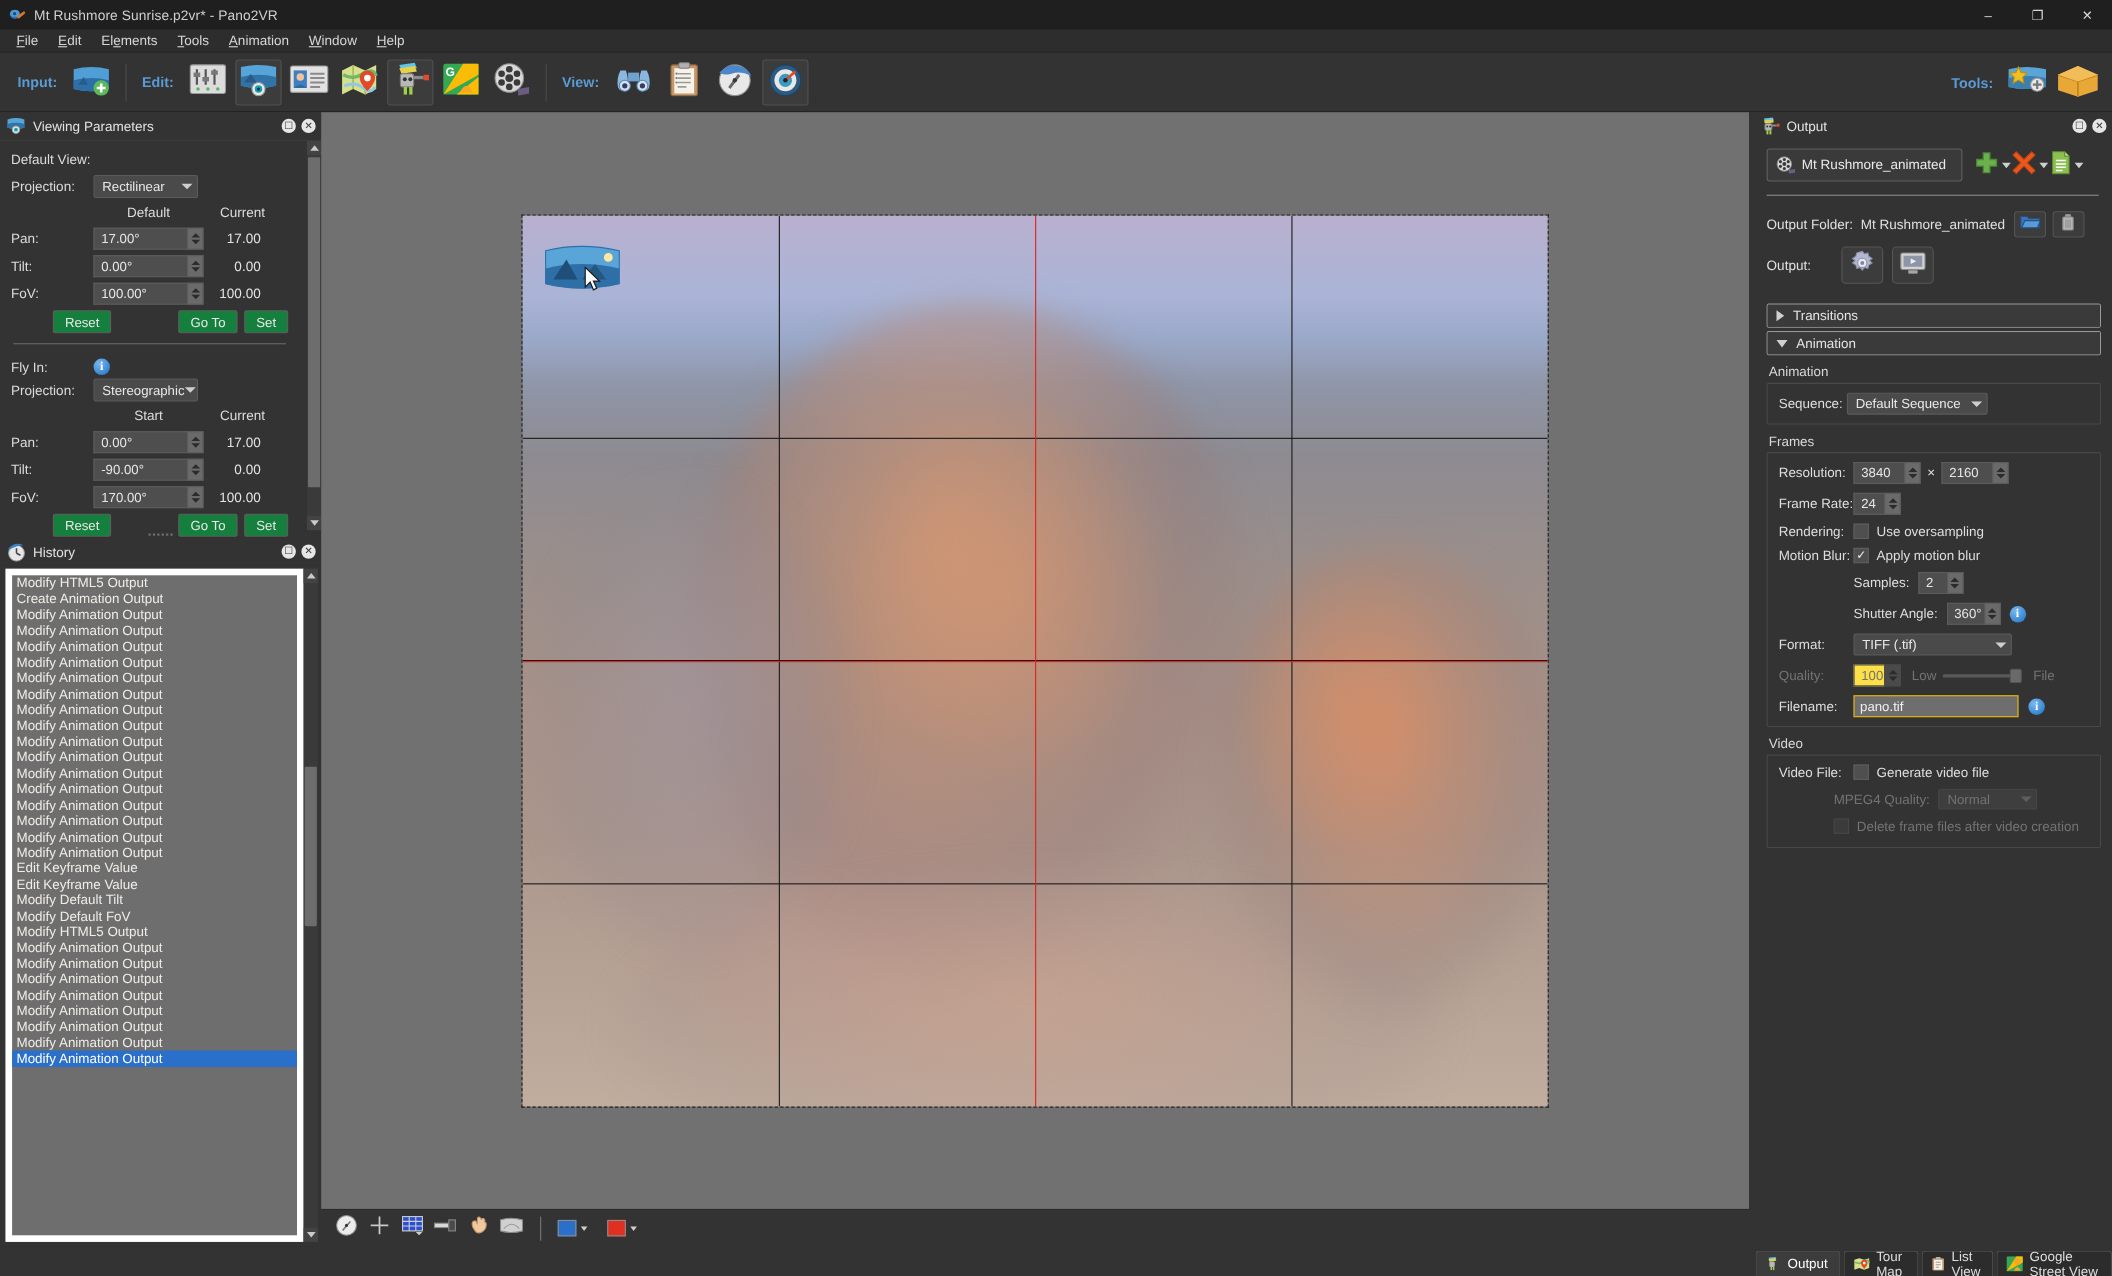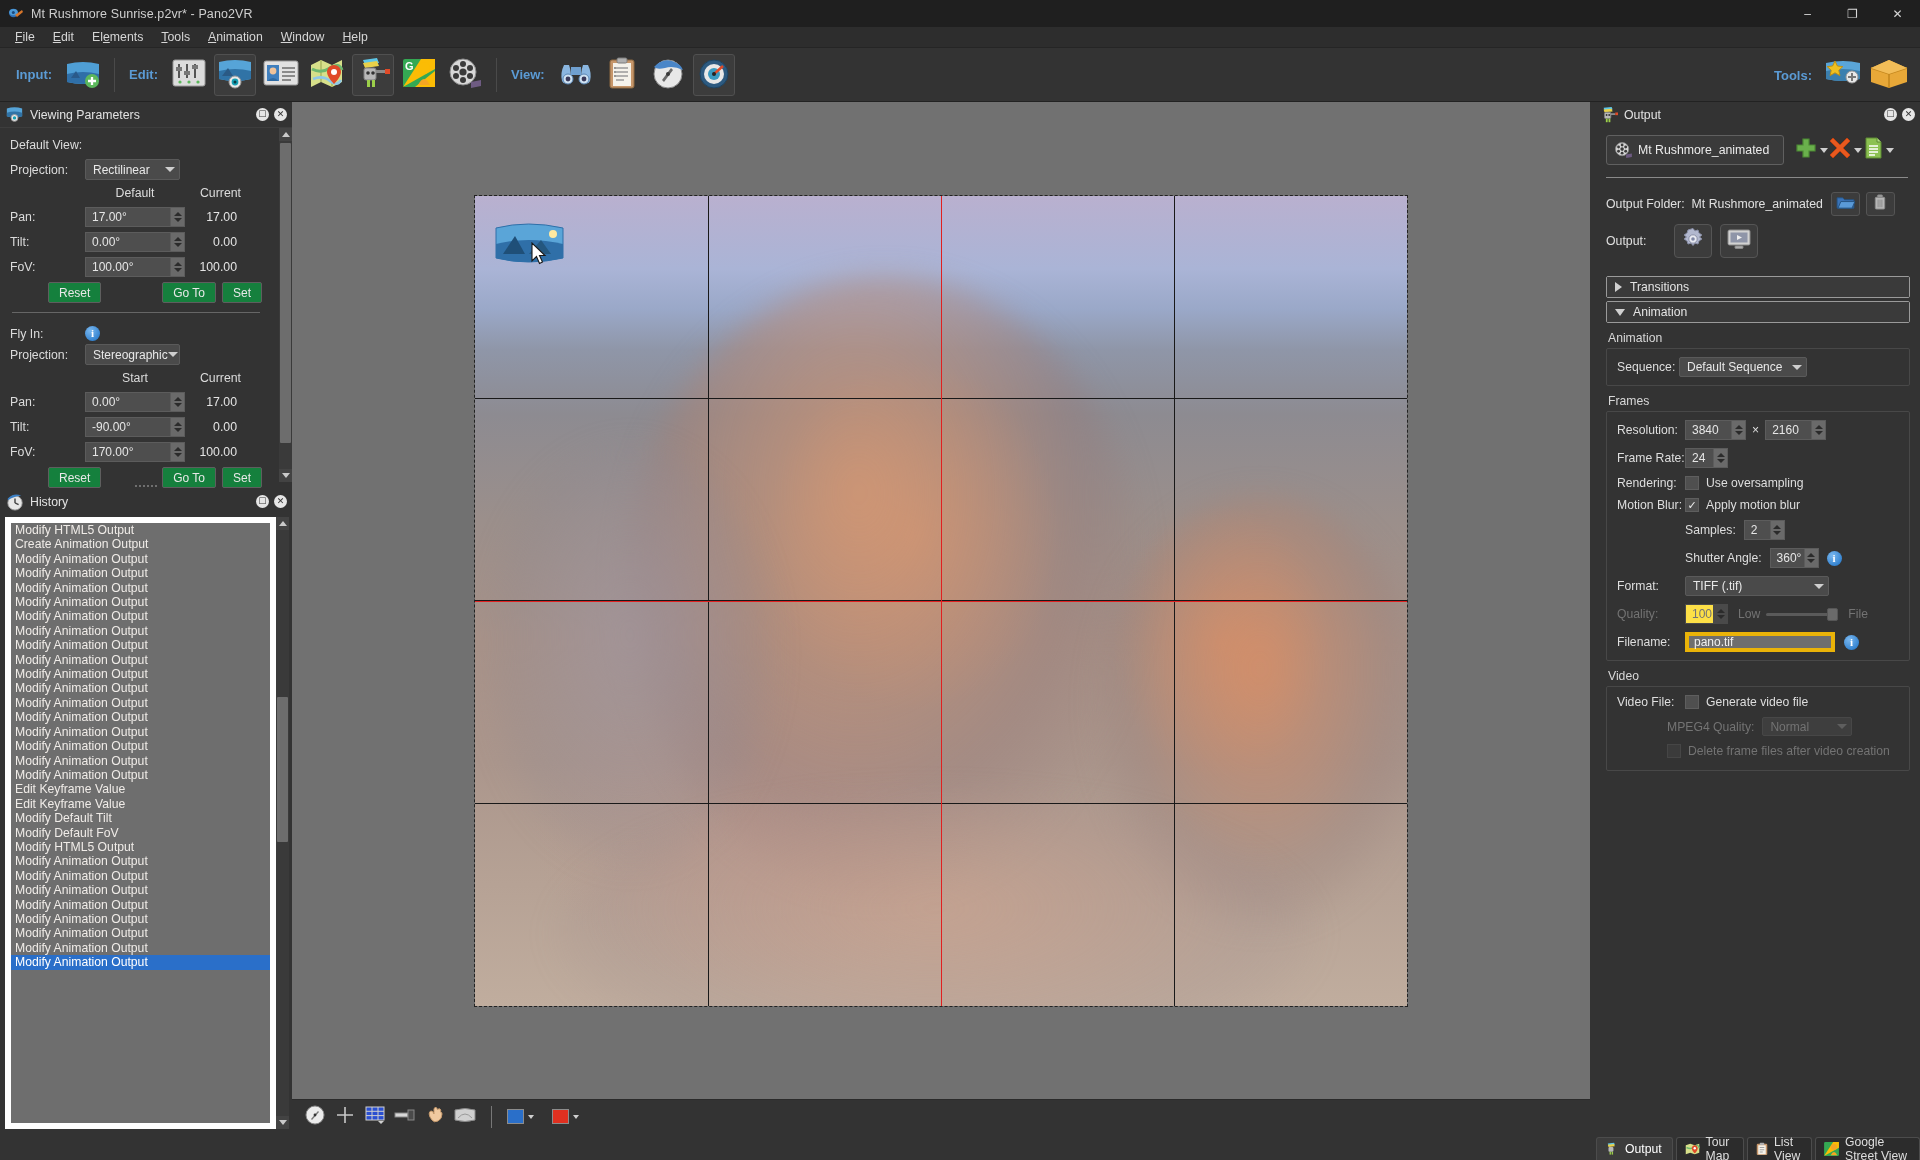--- a/index.html
+++ b/index.html
@@ -174,21 +174,21 @@
   .tri.right { border-top: 5px solid transparent; border-bottom: 5px solid transparent; border-left: 7px solid #d0d0d0; }
   .tri.down { border-left: 5px solid transparent; border-right: 5px solid transparent; border-top: 7px solid #d0d0d0; }
 
   .group-title { color: #d8d8d8; font-size: 12.2px; margin: 8px 0 3px 2px; }
   .group-box { border: 1px solid #484848; border-radius: 2px; padding: 8px 6px 8px 10px; }
   .frow { display: flex; align-items: center; margin-bottom: 8px; }
   .frow:last-child { margin-bottom: 0; }
   .flabel { color: #dedede; font-size: 12.2px; }
   .chk { width: 14px; height: 14px; background: #4f4f4f; border: 1px solid #5e5e5e; display:inline-flex; align-items:center; justify-content:center; color:#eee; font-size:11px; line-height:1;}
   .chk.dim { background: #3b3b3b; border-color: #464646; }
-  .txtfield { height: 20px; background: #6e6e6e; border: 4px solid #eab308; color: #f0f0f0; font-size: 12px; display:flex; align-items:center; padding-left: 5px; }
+  .txtfield { height: 20px; background: #6e6e6e; border: 1px solid #eab308; color: #f0f0f0; font-size: 12px; display:flex; align-items:center; padding-left: 5px; }
   .dim { color: #737373 !important; }
   .slider-track { height: 3px; background: #5a5a5a; border-radius: 2px; position: relative; }
   .slider-knob { position: absolute; right: 0; top: -5px; width: 11px; height: 13px; background: #6a6a6a; border: 1px solid #565656; border-radius: 2px; }
 
   
   .tabbar { height: 27px; flex: 0 0 27px; display: flex; align-items: flex-end; gap: 3px; padding-left: 6px; background: #333; }
   .tab {
     height: 23px; display: flex; align-items: center; gap: 6px; padding: 0 10px 0 8px;
     background: #2c2c2c; border: 1px solid #4c4c4c; border-bottom: none;
     border-radius: 3px 3px 0 0; color: #dedede; font-size: 12.2px;

